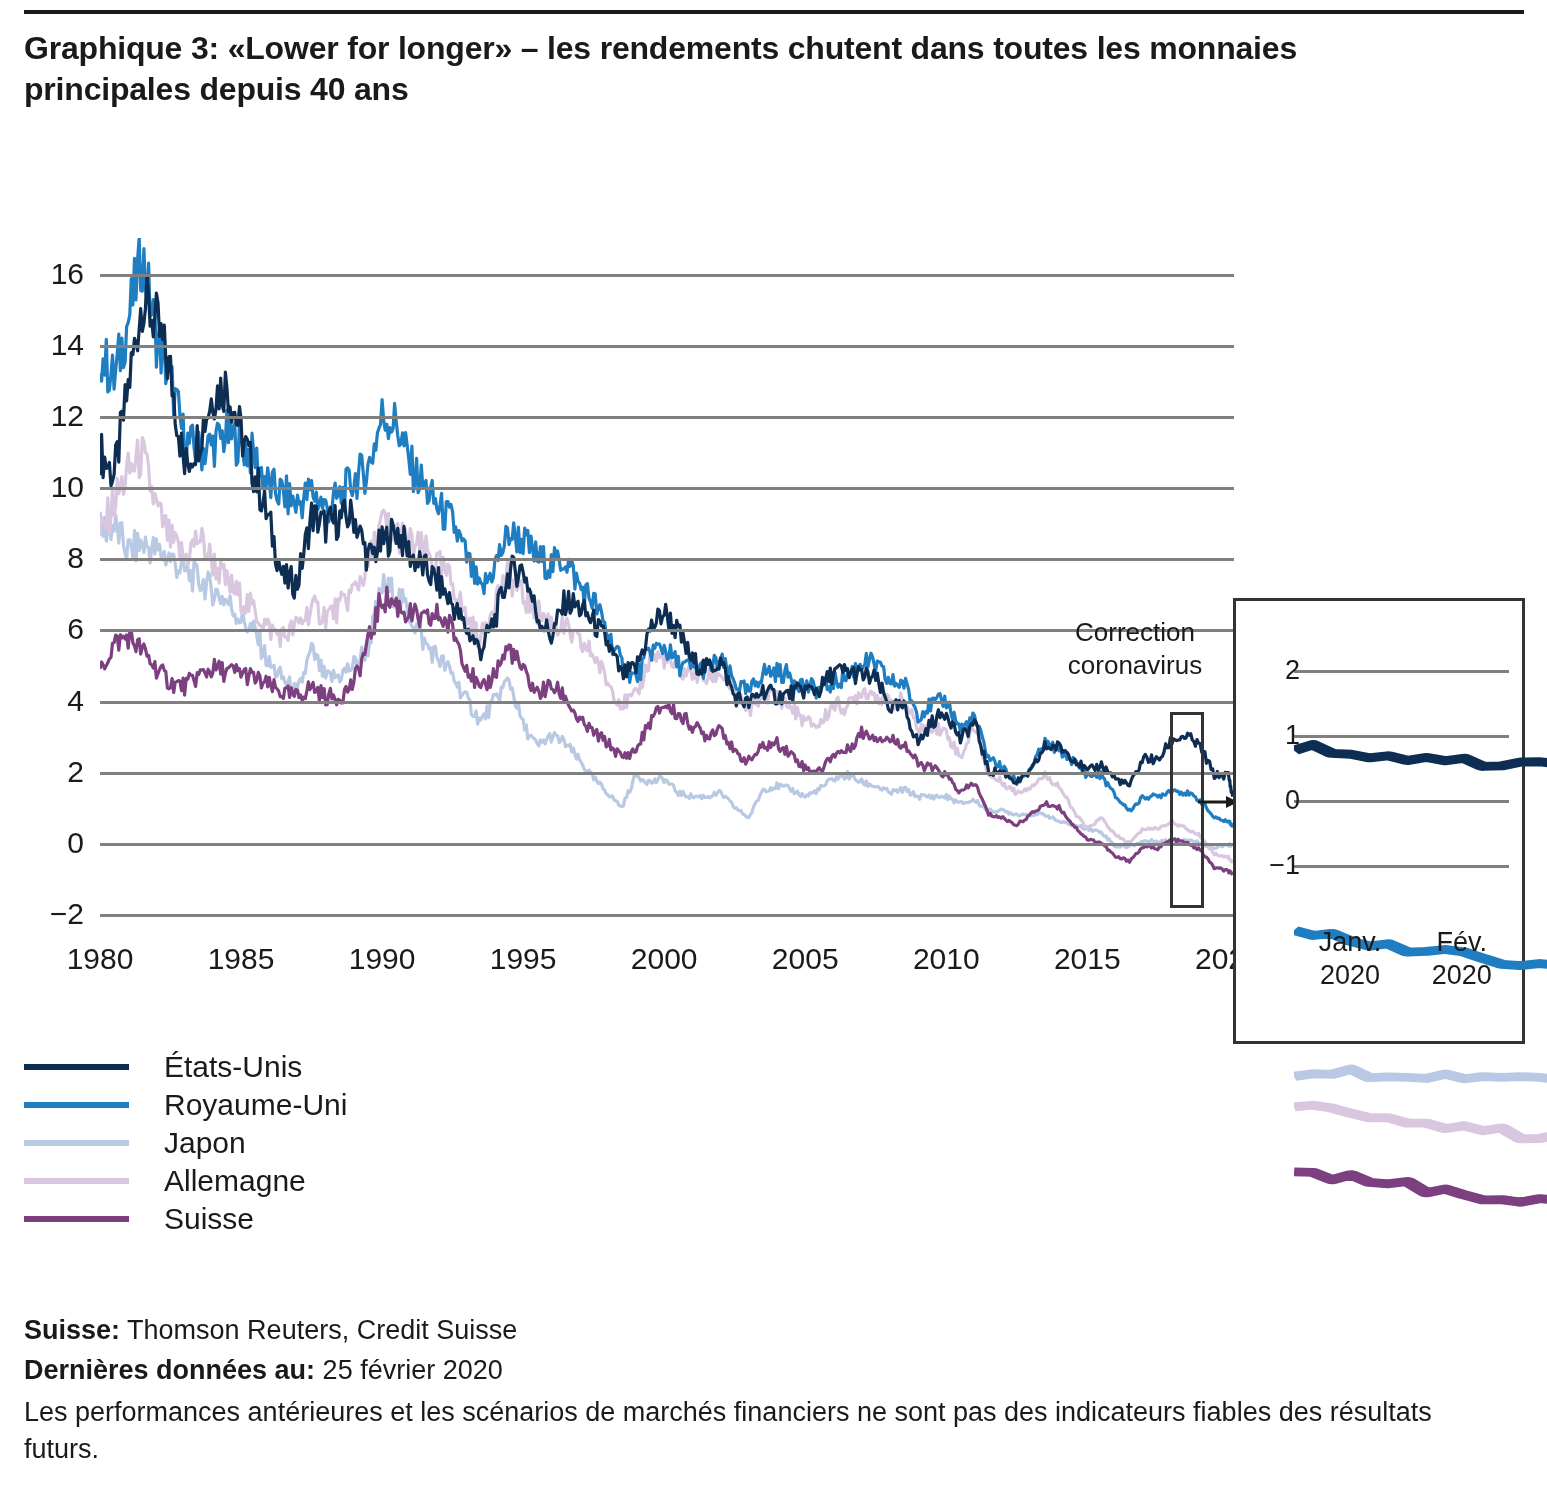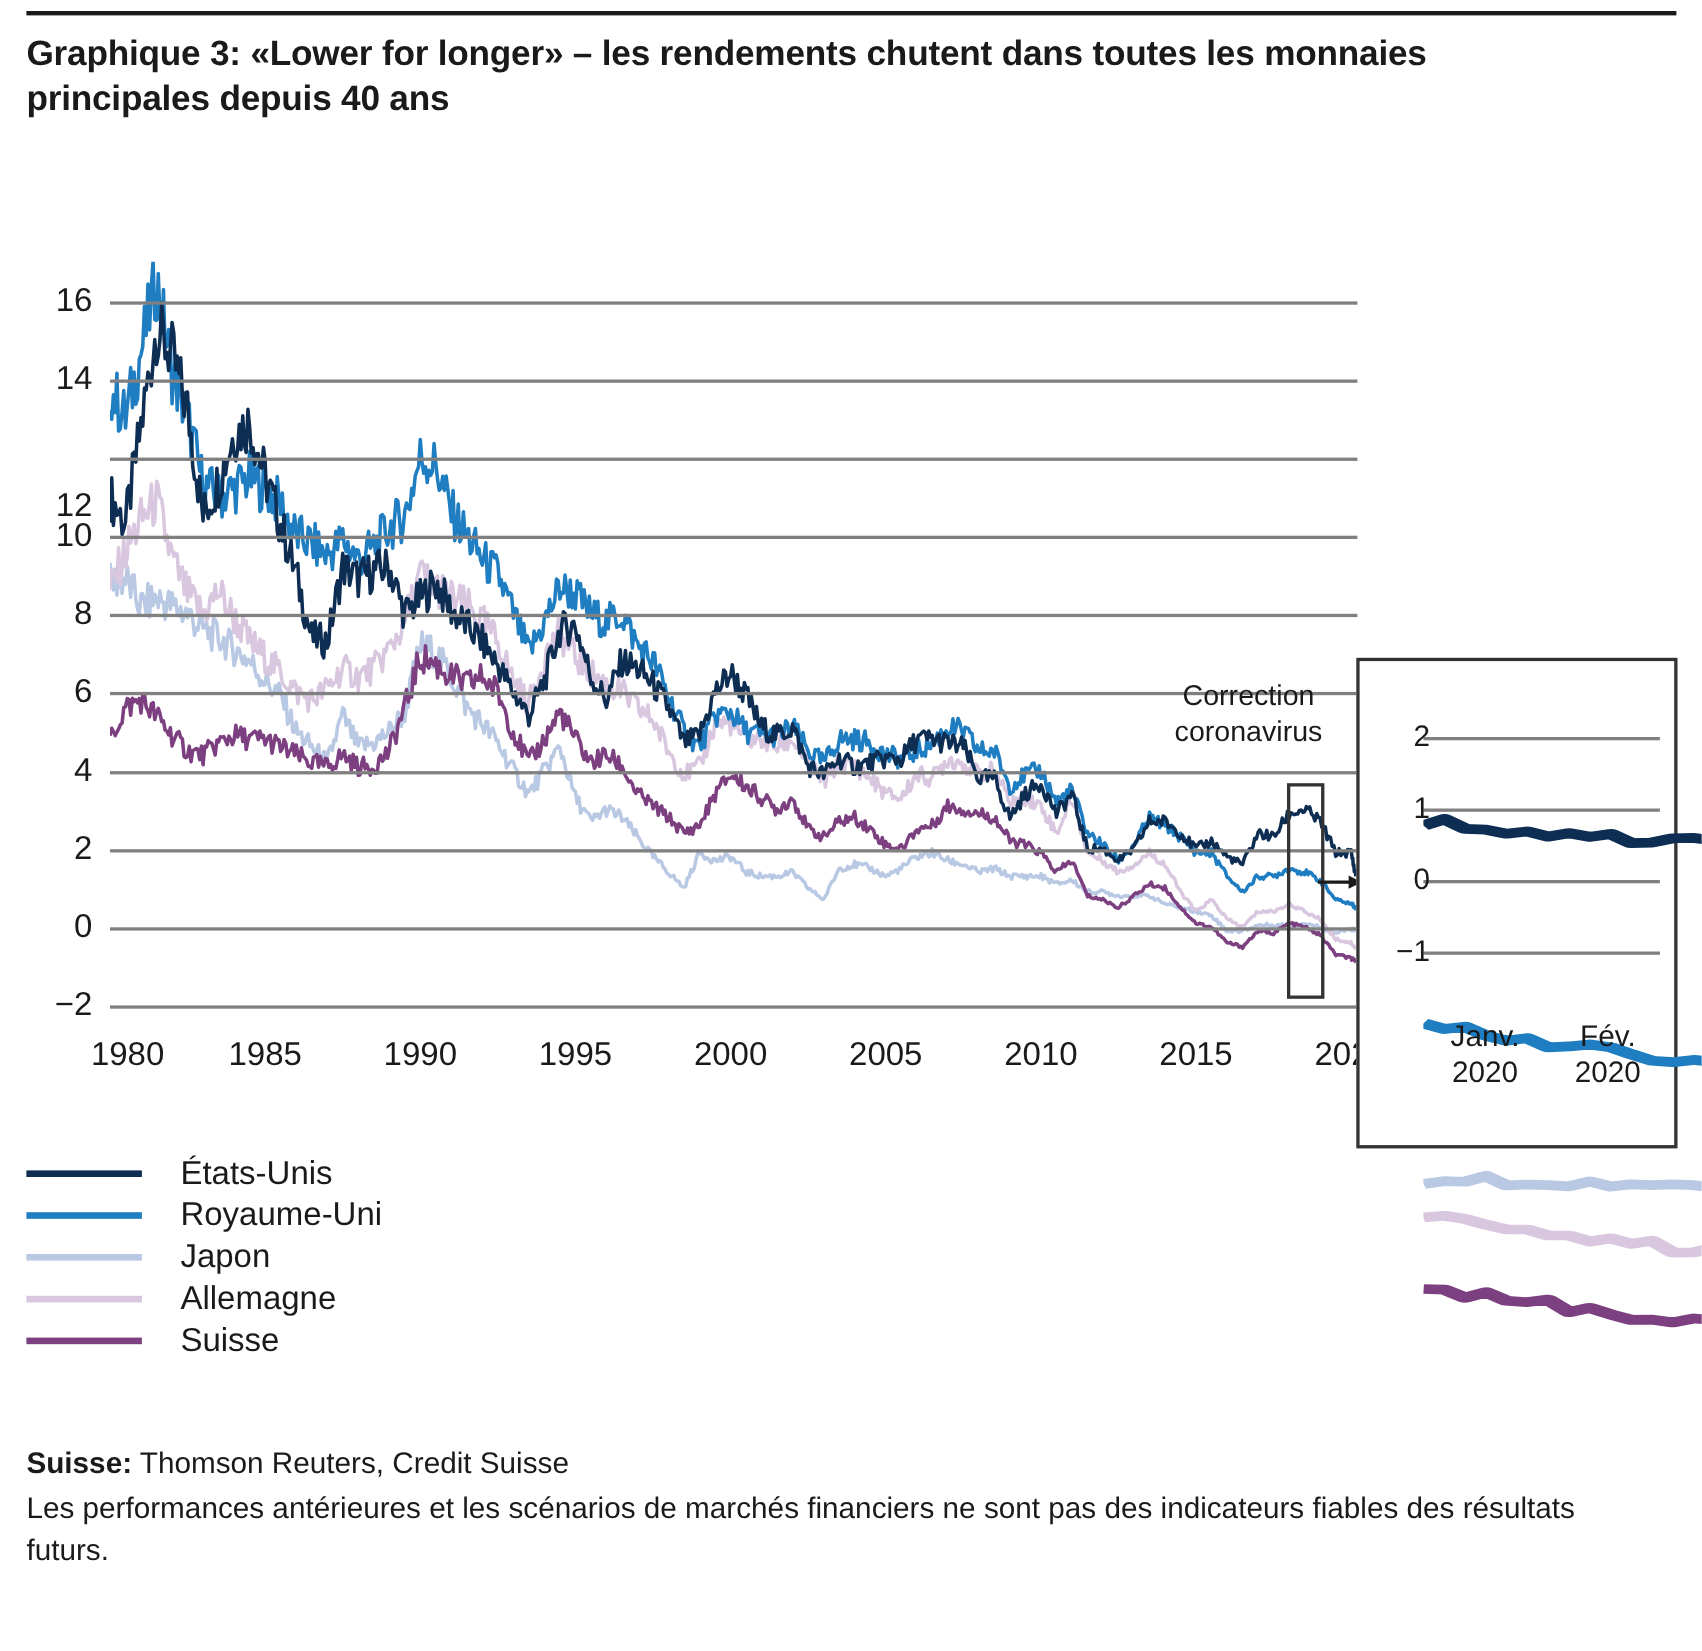--- a/index.html
+++ b/index.html
@@ -185,36 +185,36 @@
           <polyline points="0.0,237.2 1.6,196.4 3.1,239.7 4.7,219.1 6.3,230.4 7.8,229.4 9.4,224.4 11.0,247.9 12.5,243.2 14.1,236.6 15.7,207.0 17.2,203.6 18.8,224.1 20.4,174.5 21.9,173.1 23.5,182.1 25.1,146.7 26.6,162.9 28.2,141.5 29.8,149.5 31.3,114.7 32.9,116.5 34.5,100.3 36.0,104.9 37.6,112.8 39.2,91.0 40.7,70.7 42.3,93.4 43.9,85.4 45.4,71.2 47.0,37.3 48.6,57.1 50.1,88.1 51.7,82.3 53.3,98.9 54.9,77.8 56.4,55.1 58.0,64.8 59.6,98.3 61.1,85.7 62.7,101.7 64.3,87.2 65.8,121.4 67.4,140.7 69.0,118.5 70.5,118.4 72.1,157.9 73.7,155.8 75.2,186.1 76.8,197.8 78.4,198.5 79.9,218.1 81.5,195.0 83.1,218.1 84.6,235.6 86.2,210.7 87.8,225.3 89.3,233.4 90.9,226.0 92.5,228.9 94.0,225.7 95.6,226.5 97.2,187.7 98.7,223.0 100.3,215.0 101.9,211.0 103.4,180.1 105.0,193.5 106.6,181.3 108.1,179.8 109.7,173.1 111.3,160.9 112.8,174.3 114.4,181.0 116.0,171.1 117.5,147.8 119.1,170.8 120.7,140.0 122.2,166.8 123.8,173.4 125.4,134.1 126.9,149.7 128.5,173.9 130.1,169.0 131.6,184.2 133.2,174.5 134.8,174.3 136.3,186.4 137.9,187.5 139.5,168.7 141.0,180.1 142.6,218.0 144.2,203.7 145.7,198.6 147.3,201.4 148.9,207.7 150.4,204.4 152.0,245.0 153.6,253.6 155.1,238.8 156.7,253.8 158.3,230.0 159.9,271.7 161.4,272.9 163.0,264.2 164.6,253.2 166.1,280.6 167.7,276.6 169.3,276.2 170.8,274.1 172.4,308.1 174.0,298.5 175.5,326.1 177.1,332.6 178.7,322.6 180.2,330.4 181.8,336.3 183.4,328.3 184.9,345.1 186.5,326.6 188.1,350.1 189.6,334.8 191.2,328.6 192.8,356.3 194.3,360.1 195.9,337.4 197.5,351.2 199.0,347.0 200.6,315.7 202.2,330.4 203.7,317.4 205.3,296.3 206.9,289.9 208.4,310.7 210.0,282.4 211.6,265.0 213.1,292.7 214.7,267.8 216.3,268.3 217.8,294.1 219.4,285.8 221.0,274.0 222.5,275.4 224.1,272.9 225.7,304.2 227.2,278.8 228.8,273.8 230.4,269.2 231.9,281.1 233.5,285.0 235.1,267.7 236.6,301.5 238.2,298.2 239.8,272.8 241.3,279.8 242.9,264.9 244.5,262.2 246.0,278.6 247.6,288.9 249.2,285.4 250.7,262.2 252.3,275.9 253.9,294.3 255.4,281.6 257.0,299.4 258.6,293.5 260.1,288.1 261.7,292.2 263.3,305.8 264.9,304.6 266.4,332.2 268.0,312.6 269.6,306.1 271.1,306.6 272.7,315.5 274.3,309.2 275.8,323.6 277.4,314.7 279.0,292.2 280.5,313.2 282.1,288.9 283.7,305.7 285.2,295.5 286.8,289.2 288.4,318.1 289.9,313.6 291.5,281.3 293.1,286.6 294.6,295.0 296.2,305.5 297.8,290.4 299.3,309.2 300.9,297.7 302.5,317.6 304.0,288.4 305.6,303.8 307.2,318.0 308.7,303.6 310.3,328.5 311.9,319.4 313.4,317.0 315.0,332.6 316.6,322.2 318.1,328.9 319.7,313.7 321.3,323.0 322.8,337.0 324.4,318.1 326.0,316.9 327.5,336.5 329.1,343.1 330.7,346.5 332.2,328.6 333.8,330.9 335.4,339.1 336.9,352.2 338.5,329.7 340.1,359.5 341.6,338.6 343.2,356.4 344.8,350.8 346.3,357.3 347.9,365.6 349.5,354.7 351.0,364.7 352.6,366.6 354.2,381.4 355.7,372.1 357.3,365.5 358.9,380.4 360.4,370.8 362.0,381.5 363.6,379.7 365.1,391.3 366.7,395.4 368.3,391.1 369.9,402.8 371.4,400.7 373.0,397.7 374.6,405.7 376.1,401.5 377.7,403.1 379.3,410.6 380.8,421.7 382.4,412.6 384.0,409.3 385.5,396.0 387.1,387.4 388.7,393.8 390.2,389.2 391.8,380.9 393.4,389.0 394.9,376.6 396.5,388.2 398.1,356.6 399.6,351.8 401.2,349.4 402.8,359.4 404.3,359.5 405.9,350.1 407.5,335.9 409.0,349.8 410.6,330.7 412.2,318.1 413.7,319.5 415.3,333.2 416.9,348.3 418.4,340.2 420.0,327.8 421.6,326.9 423.1,334.1 424.7,344.1 426.3,340.0 427.8,353.1 429.4,351.0 431.0,356.8 432.5,363.3 434.1,357.8 435.7,373.9 437.2,384.0 438.8,382.8 440.4,392.2 441.9,388.3 443.5,392.6 445.1,392.7 446.6,381.8 448.2,392.9 449.8,400.2 451.3,405.1 452.9,397.9 454.5,385.7 456.0,386.1 457.6,372.0 459.2,372.4 460.7,373.0 462.3,376.2 463.9,352.8 465.4,376.6 467.0,369.7 468.6,353.4 470.1,375.2 471.7,371.8 473.3,355.6 474.9,368.9 476.4,366.5 478.0,363.3 479.6,377.8 481.1,376.1 482.7,366.7 484.3,362.4 485.8,377.8 487.4,374.6 489.0,381.7 490.5,384.7 492.1,379.1 493.7,372.1 495.2,397.3 496.8,398.5 498.4,381.7 499.9,383.1 501.5,388.1 503.1,387.9 504.6,393.9 506.2,406.9 507.8,403.3 509.3,413.3 510.9,407.7 512.5,411.2 514.0,416.4 515.6,416.4 517.2,418.6 518.7,432.9 520.3,428.6 521.9,430.1 523.4,440.7 525.0,426.8 526.6,438.8 528.1,424.6 529.7,432.5 531.3,424.8 532.8,424.6 534.4,426.8 536.0,434.7 537.5,418.8 539.1,422.8 540.7,416.9 542.2,412.0 543.8,416.2 545.4,410.7 546.9,396.3 548.5,391.1 550.1,393.1 551.6,382.0 553.2,390.7 554.8,389.3 556.3,385.1 557.9,371.0 559.5,372.9 561.0,385.8 562.6,378.9 564.2,376.9 565.7,366.3 567.3,378.4 568.9,391.4 570.4,375.2 572.0,395.3 573.6,387.6 575.1,399.6 576.7,382.4 578.3,388.3 579.9,387.1 581.4,404.2 583.0,394.8 584.6,404.9 586.1,415.4 587.7,404.3 589.3,419.1 590.8,422.2 592.4,414.9 594.0,424.8 595.5,415.5 597.1,436.0 598.7,436.5 600.2,431.9 601.8,436.2 603.4,422.2 604.9,434.1 606.5,420.5 608.1,426.4 609.6,421.9 611.2,427.4 612.8,433.4 614.3,432.5 615.9,432.1 617.5,430.5 619.0,431.1 620.6,420.0 622.2,426.5 623.7,424.6 625.3,430.2 626.9,446.6 628.4,438.7 630.0,445.6 631.6,449.0 633.1,455.7 634.7,457.4 636.3,468.0 637.8,455.9 639.4,455.0 641.0,463.3 642.5,465.2 644.1,468.8 645.7,460.1 647.2,459.0 648.8,469.6 650.4,462.2 651.9,456.4 653.5,456.8 655.1,459.3 656.6,455.6 658.2,459.1 659.8,456.9 661.3,456.4 662.9,447.5 664.5,461.1 666.0,456.5 667.6,452.3 669.2,448.7 670.7,447.1 672.3,451.3 673.9,451.6 675.4,465.8 677.0,465.9 678.6,463.1 680.1,453.9 681.7,466.0 683.3,455.9 684.9,454.5 686.4,452.7 688.0,452.3 689.6,460.7 691.1,447.9 692.7,463.6 694.3,448.2 695.8,449.6 697.4,444.9 699.0,447.4 700.5,448.4 702.1,453.9 703.7,460.0 705.2,448.1 706.8,450.9 708.4,447.3 709.9,448.3 711.5,448.5 713.1,452.3 714.6,456.6 716.2,450.4 717.8,453.7 719.3,458.6 720.9,453.6 722.5,439.3 724.0,446.6 725.6,441.4 727.2,433.6 728.7,443.5 730.3,430.0 731.9,446.0 733.4,435.7 735.0,430.5 736.6,429.8 738.1,428.1 739.7,426.7 741.3,428.0 742.8,434.4 744.4,426.5 746.0,432.5 747.5,430.6 749.1,439.6 750.7,435.0 752.2,431.2 753.8,429.6 755.4,445.6 756.9,436.4 758.5,428.7 760.1,432.0 761.6,431.6 763.2,442.0 764.8,438.9 766.3,430.2 767.9,433.5 769.5,445.4 771.0,440.0 772.6,438.0 774.2,432.0 775.7,442.5 777.3,435.1 778.9,446.1 780.4,454.4 782.0,445.1 783.6,454.9 785.1,458.8 786.7,463.5 788.3,471.0 789.9,473.2 791.4,474.3 793.0,464.4 794.6,464.0 796.1,461.8 797.7,471.8 799.3,462.7 800.8,467.4 802.4,469.8 804.0,463.0 805.5,467.4 807.1,479.1 808.7,481.8 810.2,491.0 811.8,493.2 813.4,498.9 814.9,497.9 816.5,496.6 818.1,506.7 819.6,502.8 821.2,497.1 822.8,500.8 824.3,496.8 825.9,490.7 827.5,497.4 829.0,482.6 830.6,488.6 832.2,477.9 833.7,489.3 835.3,488.0 836.9,477.7 838.4,471.8 840.0,479.7 841.6,475.0 843.1,478.1 844.7,481.4 846.3,475.4 847.8,479.2 849.4,486.0 851.0,490.1 852.5,483.6 854.1,485.7 855.7,494.4 857.2,496.9 858.8,494.5 860.4,505.0 861.9,499.1 863.5,491.3 865.1,490.6 866.6,493.1 868.2,498.5 869.8,488.5 871.3,485.9 872.9,487.1 874.5,481.7 876.0,484.0 877.6,488.6 879.2,502.9 880.7,507.2 882.3,516.1 883.9,513.1 885.4,525.7 887.0,523.6 888.6,534.1 890.1,536.7 891.7,535.7 893.3,537.4 894.9,530.0 896.4,535.0 898.0,535.5 899.6,532.8 901.1,533.6 902.7,534.1 904.3,533.0 905.8,539.2 907.4,535.6 909.0,539.5 910.5,540.7 912.1,541.3 913.7,544.8 915.2,544.8 916.8,545.2 918.4,540.0 919.9,543.4 921.5,539.4 923.1,535.8 924.6,535.9 926.2,537.2 927.8,538.2 929.3,532.5 930.9,530.8 932.5,527.2 934.0,525.1 935.6,521.5 937.2,523.9 938.7,522.2 940.3,515.3 941.9,514.7 943.4,512.2 945.0,503.9 946.6,510.8 948.1,509.2 949.7,510.5 951.3,511.6 952.8,507.2 954.4,508.0 956.0,512.1 957.5,503.9 959.1,505.0 960.7,507.7 962.2,514.3 963.8,512.7 965.4,513.8 966.9,514.3 968.5,516.4 970.1,522.1 971.6,523.1 973.2,524.3 974.8,521.2 976.3,526.9 977.9,525.9 979.5,528.9 981.0,523.1 982.6,532.1 984.2,527.4 985.7,529.3 987.3,531.9 988.9,530.1 990.4,527.8 992.0,526.9 993.6,529.7 995.1,532.4 996.7,526.4 998.3,532.0 999.9,529.3 1001.4,523.9 1003.0,530.2 1004.6,533.2 1006.1,528.9 1007.7,533.6 1009.3,535.3 1010.8,534.9 1012.4,538.9 1014.0,537.1 1015.5,540.8 1017.1,540.9 1018.7,541.0 1020.2,546.6 1021.8,542.0 1023.4,545.2 1024.9,542.4 1026.5,545.0 1028.1,547.4 1029.6,547.9 1031.2,542.1 1032.8,538.3 1034.3,536.2 1035.9,533.6 1037.5,534.1 1039.0,532.1 1040.6,524.2 1042.2,524.6 1043.7,518.7 1045.3,516.4 1046.9,519.3 1048.4,524.4 1050.0,523.5 1051.6,516.9 1053.1,525.7 1054.7,522.4 1056.3,518.7 1057.8,520.1 1059.4,522.1 1061.0,519.4 1062.5,518.2 1064.1,513.6 1065.7,505.7 1067.2,509.8 1068.8,509.7 1070.4,499.5 1071.9,506.0 1073.5,500.8 1075.1,501.8 1076.6,502.6 1078.2,502.0 1079.8,501.9 1081.3,498.7 1082.9,498.4 1084.5,500.5 1086.0,500.0 1087.6,495.2 1089.2,497.2 1090.7,495.6 1092.3,502.0 1093.9,503.7 1095.4,508.3 1097.0,501.6 1098.6,505.2 1100.1,505.5 1101.7,514.3 1103.3,513.2 1104.9,513.8 1106.4,525.3 1108.0,522.3 1109.6,523.4 1111.1,531.4 1112.7,531.0 1114.3,540.5 1115.8,539.0 1117.4,533.5 1119.0,539.7 1120.5,537.2 1122.1,537.0 1123.7,541.1 1125.2,534.3 1126.8,534.7 1128.4,534.6 1128.8,539.1 1129.3,542.6 1129.8,542.1 1130.2,548.8 1130.7,548.1 1131.2,554.4 1131.6,553.2 1132.1,554.6 1132.6,558.6" fill="none" stroke="#0d2d52" stroke-width="3.2" stroke-linejoin="round"></polyline>
           <polyline points="0.0,430.8 1.6,424.0 3.1,427.0 4.7,430.8 6.3,427.5 7.8,424.8 9.4,420.9 11.0,419.3 12.5,405.2 14.1,404.6 15.7,397.1 17.2,398.0 18.8,412.2 20.4,396.8 21.9,399.8 23.5,398.1 25.1,401.0 26.6,397.0 28.2,410.2 29.8,393.4 31.3,392.7 32.9,404.9 34.5,408.0 36.0,413.6 37.6,401.8 39.2,400.8 40.7,416.1 42.3,409.6 43.9,406.0 45.4,410.7 47.0,418.1 48.6,417.4 50.1,425.7 51.7,426.8 53.3,430.1 54.9,423.6 56.4,440.2 58.0,435.6 59.6,431.5 61.1,428.1 62.7,427.0 64.3,432.4 65.8,433.6 67.4,450.1 69.0,450.8 70.5,449.7 72.1,440.5 73.7,454.5 75.2,444.3 76.8,443.6 78.4,442.5 79.9,443.0 81.5,452.6 83.1,440.1 84.6,457.2 86.2,440.4 87.8,441.1 89.3,435.3 90.9,437.2 92.5,437.4 94.0,442.5 95.6,448.4 97.2,434.7 98.7,436.5 100.3,431.8 101.9,432.1 103.4,431.6 105.0,435.0 106.6,439.0 108.1,431.2 109.7,434.1 111.3,438.9 112.8,434.7 114.4,421.4 116.0,432.0 117.5,428.9 119.1,423.2 120.7,436.1 122.2,424.7 123.8,443.4 125.4,435.3 126.9,430.5 128.5,429.8 130.1,428.1 131.6,426.7 133.2,428.0 134.8,434.4 136.3,426.5 137.9,432.5 139.5,430.6 141.0,439.2 142.6,435.0 144.2,431.6 145.7,430.4 147.3,446.7 148.9,438.0 150.4,430.7 152.0,434.5 153.6,434.4 155.1,445.1 156.7,442.5 158.3,434.4 159.9,438.0 161.4,450.0 163.0,445.2 164.6,443.6 166.1,438.2 167.7,448.8 169.3,439.3 170.8,447.7 172.4,453.6 174.0,441.7 175.5,449.3 177.1,450.8 178.7,453.2 180.2,458.7 181.8,458.6 183.4,460.6 184.9,450.1 186.5,450.0 188.1,448.0 189.6,459.4 191.2,449.8 192.8,455.3 194.3,458.3 195.9,451.4 197.5,452.1 199.0,459.6 200.6,457.0 202.2,462.3 203.7,459.1 205.3,460.6 206.9,452.7 208.4,443.8 210.0,451.7 211.6,448.1 213.1,444.5 214.7,454.5 216.3,453.3 217.8,449.4 219.4,462.7 221.0,447.7 222.5,459.6 224.1,450.5 225.7,466.8 227.2,466.6 228.8,455.8 230.4,450.4 231.9,461.0 233.5,457.0 235.1,461.8 236.6,466.8 238.2,461.4 239.8,462.2 241.3,465.0 242.9,464.8 244.5,451.4 246.0,448.4 247.6,454.1 249.2,451.7 250.7,441.9 252.3,451.4 253.9,443.9 255.4,430.5 257.0,428.0 258.6,430.7 260.1,437.8 261.7,420.9 263.3,415.5 264.9,416.3 266.4,406.5 268.0,396.3 269.6,388.7 271.1,400.2 272.7,392.7 274.3,395.8 275.8,369.6 277.4,383.3 279.0,355.7 280.5,365.8 282.1,369.6 283.7,367.0 285.2,373.8 286.8,349.1 288.4,366.8 289.9,369.3 291.5,360.9 293.1,364.7 294.6,367.1 296.2,360.1 297.8,378.4 299.3,363.2 300.9,373.9 302.5,375.2 304.0,374.1 305.6,384.0 307.2,381.0 308.7,379.1 310.3,365.6 311.9,383.0 313.4,373.8 315.0,366.2 316.6,371.6 318.1,380.9 319.7,388.8 321.3,375.3 322.8,374.4 324.4,373.1 326.0,374.7 327.5,371.9 329.1,385.4 330.7,387.3 332.2,375.6 333.8,380.4 335.4,380.3 336.9,366.4 338.5,381.9 340.1,379.7 341.6,384.2 343.2,388.3 344.8,379.9 346.3,383.2 347.9,394.1 349.5,377.3 351.0,381.3 352.6,386.2 354.2,402.3 355.7,400.0 357.3,403.9 358.9,406.4 360.4,412.3 362.0,425.9 363.6,429.4 365.1,433.3 366.7,427.4 368.3,439.2 369.9,437.0 371.4,443.1 373.0,430.5 374.6,449.5 376.1,439.3 377.7,443.0 379.3,448.3 380.8,449.6 382.4,444.0 384.0,441.5 385.5,446.5 387.1,451.7 388.7,438.2 390.2,449.5 391.8,442.9 393.4,430.7 394.9,438.6 396.5,439.3 398.1,422.8 399.6,427.6 401.2,425.0 402.8,417.0 404.3,421.1 405.9,408.6 407.5,411.8 409.0,407.0 410.6,407.6 412.2,425.3 413.7,411.4 415.3,421.6 416.9,413.4 418.4,421.6 420.0,429.2 421.6,431.4 423.1,426.5 424.7,427.7 426.3,433.4 427.8,437.3 429.4,447.9 431.0,452.5 432.5,445.2 434.1,454.3 435.7,451.7 437.2,449.3 438.8,453.0 440.4,460.5 441.9,457.6 443.5,444.0 445.1,458.7 446.6,451.0 448.2,442.4 449.8,443.5 451.3,450.9 452.9,451.6 454.5,454.7 456.0,452.0 457.6,444.2 459.2,455.8 460.7,460.4 462.3,449.9 463.9,464.0 465.4,458.3 467.0,463.0 468.6,467.4 470.1,469.8 471.7,472.9 473.3,472.1 474.9,474.9 476.4,480.7 478.0,483.3 479.6,479.1 481.1,481.3 482.7,479.3 484.3,486.5 485.8,488.2 487.4,493.4 489.0,485.4 490.5,489.4 492.1,489.5 493.7,497.3 495.2,493.4 496.8,491.4 498.4,503.1 499.9,496.3 501.5,494.6 503.1,502.3 504.6,498.5 506.2,508.9 507.8,507.8 509.3,501.4 510.9,511.9 512.5,509.9 514.0,511.3 515.6,518.4 517.2,510.8 518.7,512.9 520.3,514.5 521.9,518.8 523.4,519.5 525.0,514.7 526.6,520.2 528.1,514.6 529.7,520.5 531.3,513.6 532.8,510.9 534.4,514.3 536.0,514.0 537.5,508.3 539.1,506.4 540.7,506.0 542.2,494.4 543.8,502.0 545.4,487.6 546.9,490.0 548.5,485.2 550.1,490.7 551.6,477.7 553.2,478.3 554.8,475.3 556.3,469.6 557.9,468.5 559.5,475.0 561.0,470.1 562.6,469.4 564.2,469.5 565.7,468.1 567.3,469.9 568.9,465.5 570.4,473.1 572.0,475.7 573.6,466.6 575.1,480.4 576.7,480.7 578.3,475.6 579.9,475.9 581.4,482.8 583.0,485.5 584.6,476.0 586.1,475.5 587.7,485.3 589.3,491.2 590.8,488.7 592.4,494.3 594.0,489.3 595.5,488.3 597.1,484.6 598.7,487.5 600.2,490.1 601.8,495.5 603.4,494.1 604.9,502.9 606.5,497.3 608.1,500.6 609.6,501.1 611.2,494.7 612.8,491.9 614.3,497.6 615.9,496.6 617.5,490.5 619.0,487.6 620.6,488.9 622.2,490.6 623.7,500.3 625.3,497.6 626.9,505.9 628.4,504.5 630.0,510.6 631.6,504.0 633.1,513.7 634.7,511.3 636.3,512.1 637.8,515.7 639.4,516.1 641.0,522.9 642.5,523.4 644.1,519.7 645.7,526.2 647.2,522.9 648.8,518.2 650.4,520.8 651.9,521.8 653.5,518.8 655.1,516.3 656.6,516.6 658.2,513.5 659.8,506.8 661.3,509.2 662.9,504.5 664.5,510.1 666.0,509.3 667.6,512.2 669.2,503.7 670.7,509.5 672.3,504.9 673.9,506.9 675.4,504.1 677.0,499.7 678.6,510.9 680.1,513.4 681.7,510.6 683.3,509.6 684.9,516.3 686.4,508.4 688.0,518.2 689.6,516.0 691.1,513.6 692.7,515.1 694.3,517.1 695.8,523.6 697.4,521.9 699.0,528.4 700.5,528.8 702.1,523.5 703.7,532.6 705.2,527.0 706.8,531.5 708.4,529.6 709.9,534.4 711.5,533.3 713.1,533.6 714.6,533.0 716.2,535.1 717.8,531.0 719.3,529.8 720.9,532.3 722.5,533.4 724.0,528.9 725.6,523.8 727.2,520.8 728.7,520.3 730.3,523.8 731.9,518.0 733.4,516.4 735.0,519.1 736.6,515.0 738.1,513.4 739.7,514.9 741.3,512.6 742.8,514.3 744.4,514.3 746.0,514.6 747.5,506.9 749.1,511.4 750.7,513.5 752.2,505.9 753.8,510.4 755.4,507.6 756.9,499.5 758.5,495.6 760.1,498.9 761.6,489.2 763.2,500.5 764.8,496.1 766.3,493.1 767.9,496.8 769.5,501.1 771.0,500.1 772.6,497.2 774.2,502.6 775.7,499.5 777.3,503.7 778.9,501.5 780.4,499.6 782.0,503.8 783.6,502.6 785.1,502.3 786.7,499.1 788.3,500.8 789.9,503.8 791.4,503.0 793.0,497.3 794.6,504.8 796.1,506.2 797.7,501.4 799.3,508.8 800.8,510.2 802.4,507.5 804.0,508.7 805.5,504.5 807.1,513.5 808.7,512.8 810.2,515.6 811.8,517.6 813.4,519.9 814.9,516.9 816.5,520.1 818.1,528.2 819.6,526.0 821.2,524.5 822.8,527.2 824.3,532.6 825.9,528.9 827.5,525.0 829.0,526.8 830.6,526.0 832.2,532.6 833.7,530.0 835.3,527.7 836.9,529.6 838.4,532.1 840.0,534.8 841.6,537.9 843.1,538.8 844.7,533.6 846.3,537.0 847.8,536.5 849.4,541.2 851.0,540.8 852.5,544.5 854.1,546.2 855.7,551.3 857.2,552.5 858.8,555.0 860.4,552.9 861.9,552.0 863.5,552.0 865.1,551.0 866.6,547.0 868.2,549.8 869.8,547.2 871.3,545.2 872.9,547.4 874.5,546.8 876.0,546.8 877.6,549.4 879.2,555.3 880.7,558.2 882.3,561.3 883.9,565.0 885.4,568.2 887.0,572.3 888.6,577.3 890.1,575.3 891.7,578.1 893.3,578.7 894.9,578.8 896.4,577.7 898.0,579.4 899.6,578.9 901.1,580.2 902.7,578.7 904.3,580.4 905.8,582.1 907.4,583.5 909.0,582.3 910.5,583.7 912.1,584.7 913.7,586.6 915.2,587.3 916.8,587.7 918.4,586.1 919.9,583.1 921.5,583.4 923.1,583.7 924.6,582.1 926.2,581.5 927.8,578.1 929.3,577.2 930.9,575.0 932.5,573.6 934.0,574.4 935.6,573.0 937.2,572.7 938.7,571.9 940.3,568.3 941.9,567.7 943.4,567.5 945.0,566.3 946.6,563.8 948.1,568.2 949.7,568.4 951.3,568.0 952.8,567.4 954.4,568.2 956.0,568.8 957.5,571.0 959.1,567.4 960.7,572.5 962.2,574.9 963.8,574.3 965.4,577.9 966.9,580.2 968.5,581.9 970.1,583.3 971.6,586.0 973.2,586.9 974.8,589.4 976.3,589.3 977.9,592.8 979.5,594.0 981.0,595.9 982.6,596.9 984.2,598.6 985.7,599.1 987.3,602.0 988.9,602.2 990.4,601.3 992.0,601.7 993.6,602.0 995.1,604.7 996.7,604.4 998.3,604.2 999.9,604.2 1001.4,605.5 1003.0,606.3 1004.6,607.9 1006.1,608.4 1007.7,612.1 1009.3,612.2 1010.8,614.0 1012.4,615.0 1014.0,617.1 1015.5,619.1 1017.1,619.3 1018.7,618.7 1020.2,620.6 1021.8,620.9 1023.4,619.8 1024.9,620.4 1026.5,623.1 1028.1,622.2 1029.6,624.2 1031.2,621.0 1032.8,619.6 1034.3,618.0 1035.9,615.5 1037.5,615.4 1039.0,613.9 1040.6,610.8 1042.2,609.8 1043.7,609.7 1045.3,607.1 1046.9,608.9 1048.4,607.7 1050.0,608.1 1051.6,610.0 1053.1,608.4 1054.7,610.8 1056.3,611.1 1057.8,611.7 1059.4,608.8 1061.0,608.9 1062.5,605.9 1064.1,605.8 1065.7,604.7 1067.2,603.8 1068.8,603.3 1070.4,601.5 1071.9,601.3 1073.5,601.3 1075.1,600.9 1076.6,604.0 1078.2,601.3 1079.8,603.0 1081.3,603.0 1082.9,603.1 1084.5,605.3 1086.0,604.6 1087.6,604.3 1089.2,606.0 1090.7,607.4 1092.3,606.9 1093.9,610.0 1095.4,609.6 1097.0,611.5 1098.6,609.8 1100.1,612.3 1101.7,612.6 1103.3,617.0 1104.9,618.7 1106.4,619.1 1108.0,620.8 1109.6,624.1 1111.1,624.9 1112.7,627.4 1114.3,630.7 1115.8,630.0 1117.4,629.9 1119.0,630.1 1120.5,629.9 1122.1,630.8 1123.7,633.1 1125.2,631.6 1126.8,631.7 1128.4,632.9 1128.8,635.0 1129.3,633.0 1129.8,632.9 1130.2,633.1 1130.7,634.2 1131.2,634.3 1131.6,635.3 1132.1,636.2 1132.6,636.9" fill="none" stroke="#7c3f80" stroke-width="3.2" stroke-linejoin="round"></polyline>
         </svg>
     </div>
     <div id="main-axes">
         <div class="gridline" style="top: 43.5789px; left: 76px; width: 1134px;"></div>
         <div class="ytick" style="top: 43.5789px;">16</div>
         <div class="gridline" style="top: 114.737px; left: 76px; width: 1134px;"></div>
         <div class="ytick" style="top: 114.737px;">14</div>
         <div class="gridline" style="top: 185.895px; left: 76px; width: 1134px;"></div>
-        <div class="ytick" style="top: 185.895px; margin-top: 44px;">12</div>
+        <div class="ytick" style="top: 185.895px;">12</div>
         <div class="gridline" style="top: 257.053px; left: 76px; width: 1134px;"></div>
         <div class="ytick" style="top: 257.053px;">10</div>
         <div class="gridline" style="top: 328.211px; left: 76px; width: 1134px;"></div>
         <div class="ytick" style="top: 328.211px;">8</div>
         <div class="gridline" style="top: 399.368px; left: 76px; width: 1134px;"></div>
         <div class="ytick" style="top: 399.368px;">6</div>
         <div class="gridline" style="top: 470.526px; left: 76px; width: 1134px;"></div>
         <div class="ytick" style="top: 470.526px;">4</div>
         <div class="gridline" style="top: 541.684px; left: 76px; width: 1134px;"></div>
         <div class="ytick" style="top: 541.684px;">2</div>
         <div class="gridline" style="top: 612.842px; left: 76px; width: 1134px;"></div>
         <div class="ytick" style="top: 612.842px;">0</div>
         <div class="gridline" style="top: 684px; left: 76px; width: 1134px;"></div>
         <div class="ytick" style="top: 684px;">−2</div>
-        <div class="xtick" style="left: 92px;">1980</div>
+        <div class="xtick" style="left: 76px;">1980</div>
         <div class="xtick" style="left: 217.045px;">1985</div>
         <div class="xtick" style="left: 358.09px;">1990</div>
         <div class="xtick" style="left: 499.134px;">1995</div>
         <div class="xtick" style="left: 640.179px;">2000</div>
         <div class="xtick" style="left: 781.224px;">2005</div>
         <div class="xtick" style="left: 922.269px;">2010</div>
         <div class="xtick" style="left: 1063.31px;">2015</div>
         <div class="xtick" style="left: 1204.36px;">2020</div>
       </div>
   </div>
@@ -282,16 +282,20 @@
       <div class="legend-swatch" style="background:#7c3f80"></div>
       <div class="legend-label">Suisse</div>
     </div>
   </div>
 
   <div class="footer">
     <div class="footer-line">
       <b>Suisse:</b>
       <span>Thomson Reuters, Credit Suisse</span>
     </div>
+    <div class="footer-line">
+      <b>Dernières données au:</b>
+      <span>25 février 2020</span>
+    </div>
     <div class="disclaimer">Les performances antérieures et les scénarios de marchés financiers ne sont pas des indicateurs fiables des résultats futurs.</div>
   </div>
 
 </div>
 
 </body></html>

